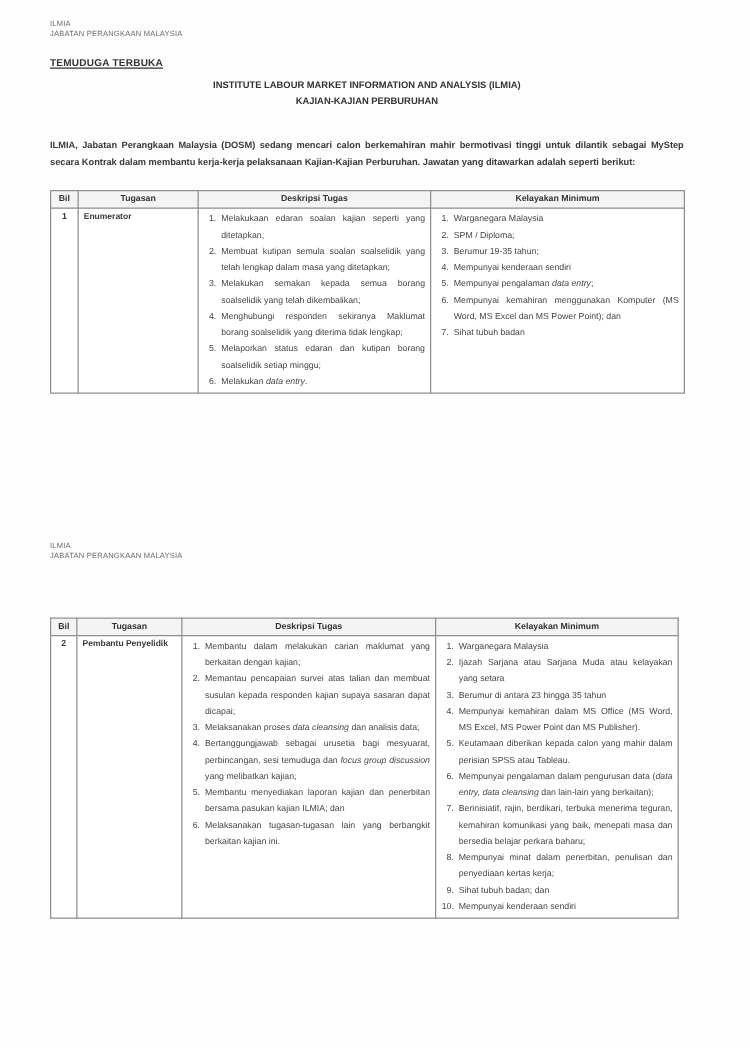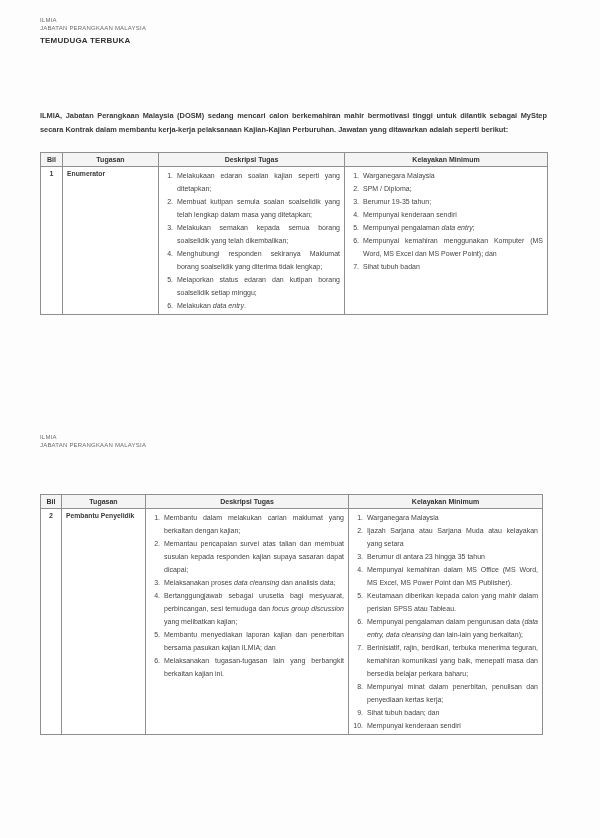--- a/index.html
+++ b/index.html
@@ -10,22 +10,22 @@
     color:#454545;
     -webkit-font-smoothing:antialiased;
   }
   .page{position:relative;width:600px;height:838px;overflow:hidden;}
 
   .letterhead{position:absolute;left:40px;font-size:6px;line-height:7.5px;color:#6a6a6a;letter-spacing:.2px;}
   .letterhead-1{top:17px;}
   .letterhead-2{top:434px;}
 
   .section-heading{
-    position:absolute;left:40px;top:36px;
-    font-size:8px;font-weight:bold;color:#333;letter-spacing:.2px;
+    position:absolute;left:40px;top:46px;
+    font-size:8px;font-weight:bold;color:#333;letter-spacing:.2px;text-decoration:underline;
   }
 
   .title-block{position:absolute;left:40px;top:61px;width:507px;text-align:center;}
   .title-line{font-size:7.5px;font-weight:bold;color:#333;line-height:13px;}
 
   .intro{
     position:absolute;left:40px;top:109px;width:507px;
     font-size:7.4px;font-weight:bold;color:#3a3a3a;
     line-height:14px;text-align:justify;
   }
@@ -56,20 +56,22 @@
 <div class="page">
 
   <div class="letterhead letterhead-1">
     <div>ILMIA</div>
     <div>JABATAN PERANGKAAN MALAYSIA</div>
   </div>
 
   <div class="section-heading">TEMUDUGA TERBUKA</div>
 
   <div class="title-block">
+    <div class="title-line">INSTITUTE LABOUR MARKET INFORMATION AND ANALYSIS (ILMIA)</div>
+    <div class="title-line">KAJIAN-KAJIAN PERBURUHAN</div>
   </div>
 
   <div class="intro">ILMIA, Jabatan Perangkaan Malaysia (DOSM) sedang mencari calon berkemahiran mahir bermotivasi tinggi untuk dilantik sebagai MyStep secara Kontrak dalam membantu kerja-kerja pelaksanaan Kajian-Kajian Perburuhan. Jawatan yang ditawarkan adalah seperti berikut:</div>
 
   <table class="jobs-table jobs-table-1">
     <colgroup>
       <col style="width:22px">
         <col style="width:96px">
         <col style="width:186px">
         <col style="width:203px">

